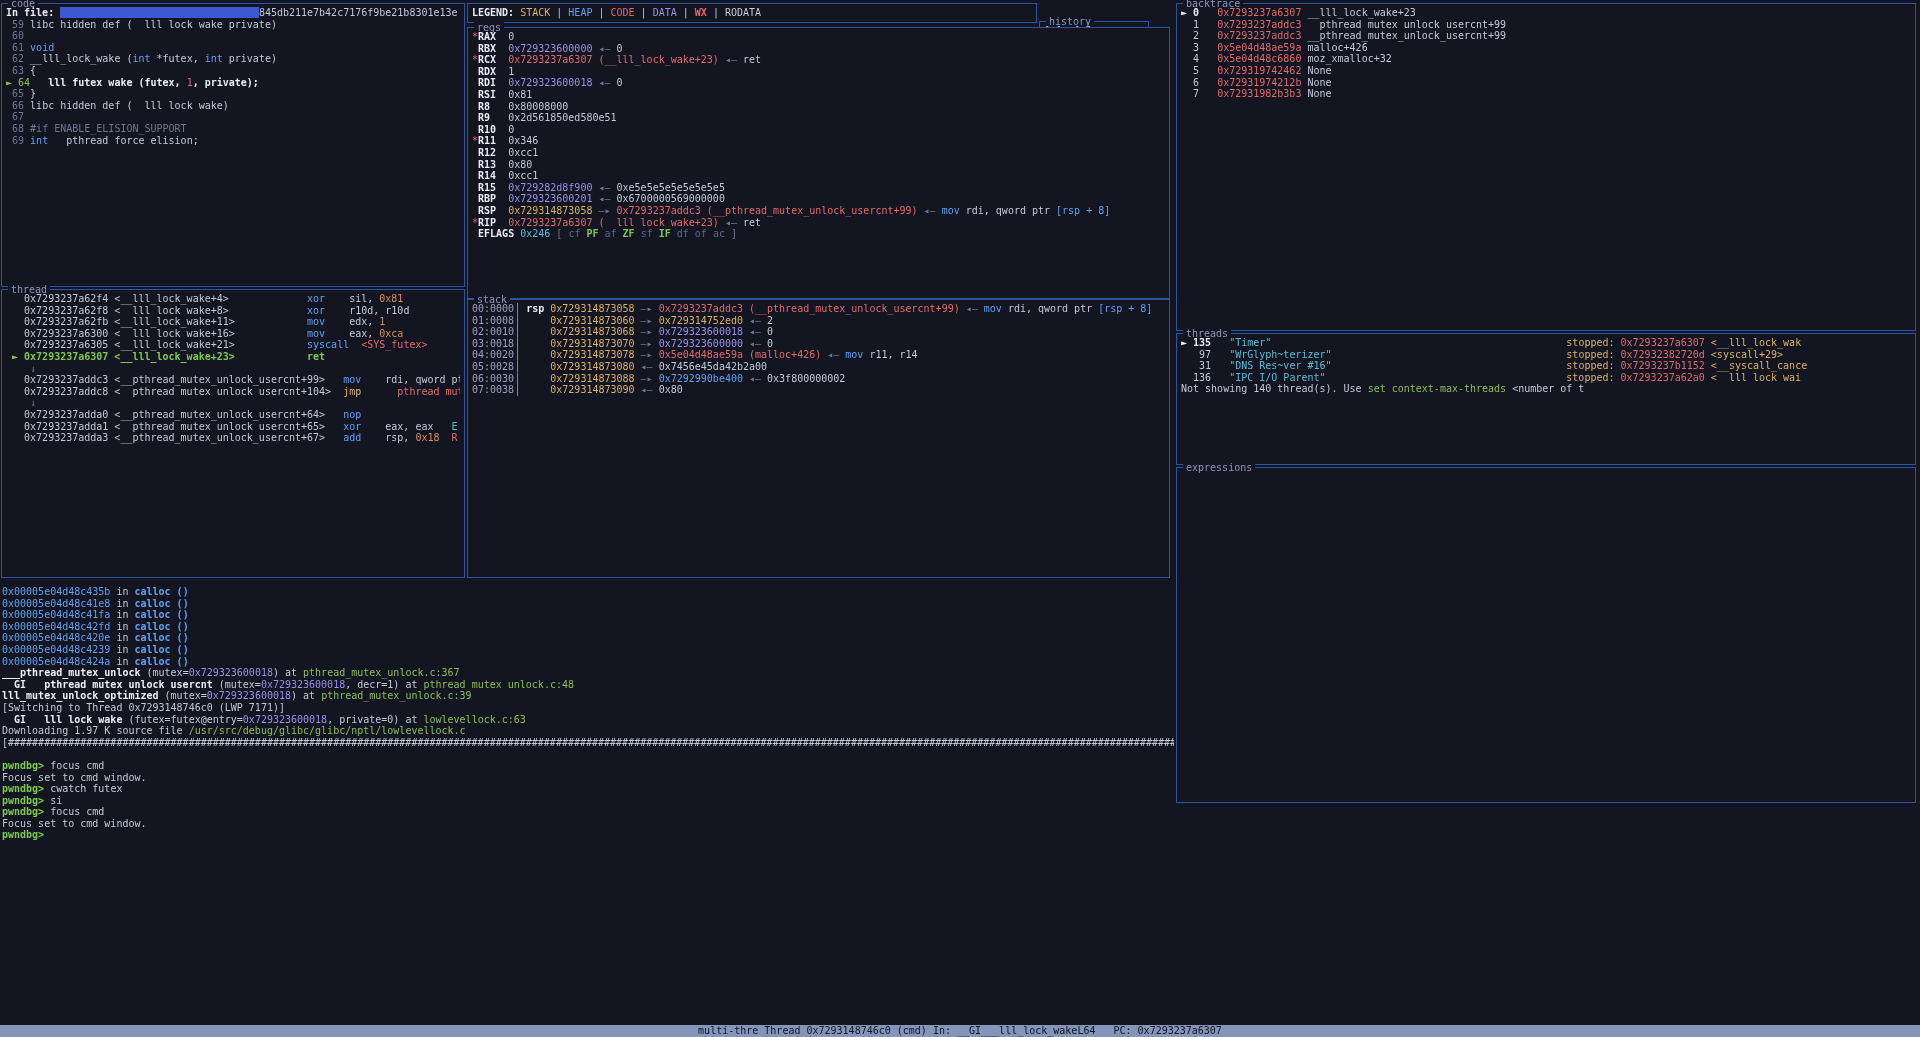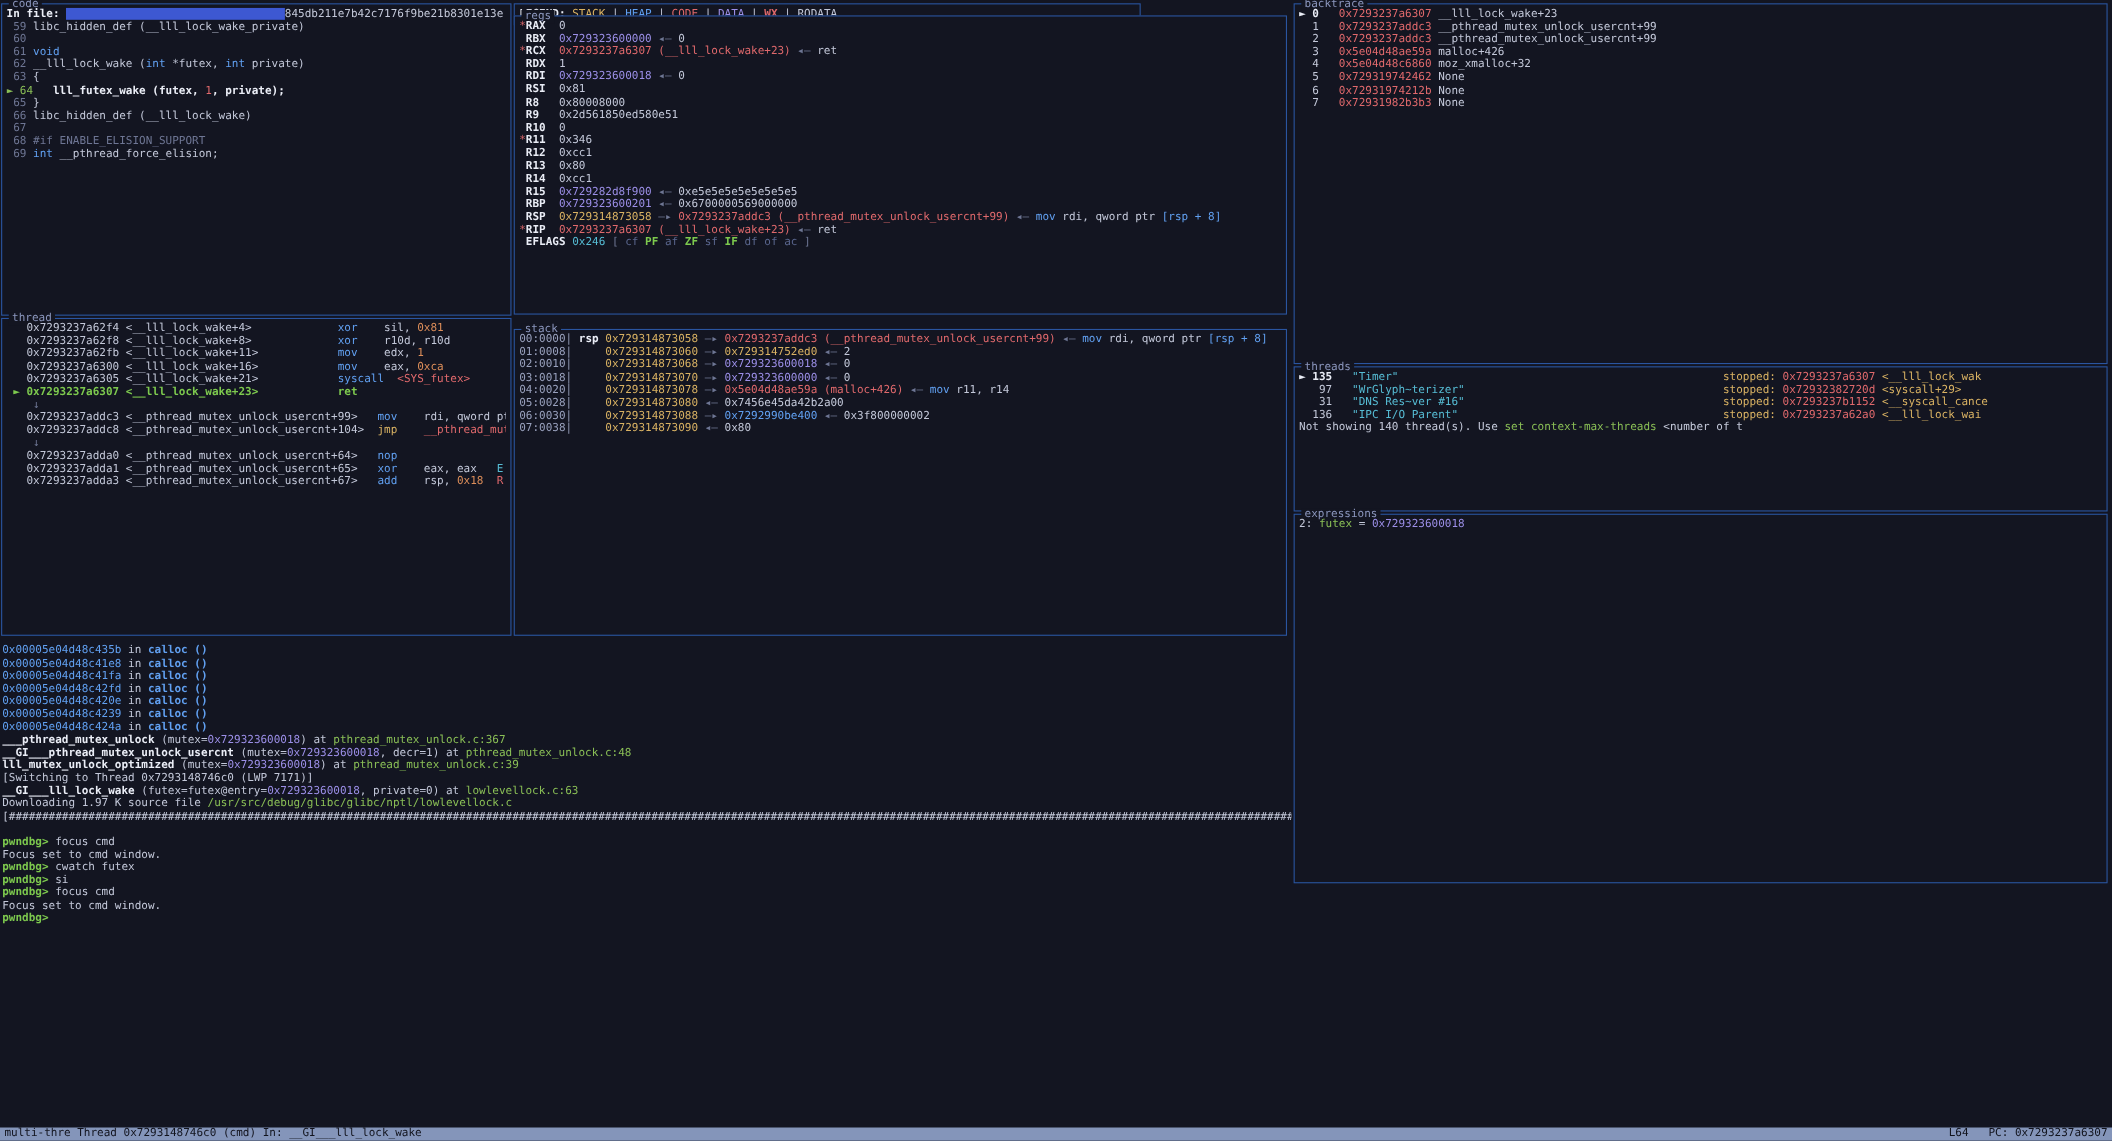--- a/index.html
+++ b/index.html
@@ -26,21 +26,21 @@
   .gn{color:#8abf56}
   .gnb{color:#7dc94e;font-weight:bold}
   .cy{color:#56bcd4}
   .or{color:#dd8e5a}
   .wb{color:#eaedf6;font-weight:bold}
   .dim{color:#5a668e}
   .hl{background:#3d58d2;color:#3d58d2}
   .statusbar {
     position:absolute; left:0; top:1025px; width:1920px; height:12px;
     background:#8495ba; color:#11131d;
-    display:flex; justify-content:space-between; padding:0 4px; white-space:pre;
+    display:flex; justify-content:center; padding:0 4px; white-space:pre;
   }
 </style>
 </head>
 <body>
 
 <div class="panel" style="left:1px;top:3px;width:464px;height:284px">
   <span class="ptitle">code</span>
   <div class="pbody"><div class="tl"><span class="wb">In file: </span><span class="hl">                                 </span><span>845db211e7b42c7176f9be21b8301e13e</span></div><div class="tl"><span class="gy"> 59 </span><span>libc_hidden_def (__lll_lock_wake_private)</span></div><div class="tl"><span class="gy"> 60</span></div><div class="tl"><span class="gy"> 61 </span><span class="bl">void</span></div><div class="tl"><span class="gy"> 62 </span><span>__lll_lock_wake (</span><span class="bl">int</span><span> *futex, </span><span class="bl">int</span><span> private)</span></div><div class="tl"><span class="gy"> 63 </span><span>{</span></div><div class="tl"><span class="gn">► </span><span class="gn">64 </span><span class="wb">  lll_futex_wake (futex, </span><span class="rd">1</span><span class="wb">, private);</span></div><div class="tl"><span class="gy"> 65 </span><span>}</span></div><div class="tl"><span class="gy"> 66 </span><span>libc_hidden_def (__lll_lock_wake)</span></div><div class="tl"><span class="gy"> 67</span></div><div class="tl"><span class="gy"> 68 </span><span class="gy">#if ENABLE_ELISION_SUPPORT</span></div><div class="tl"><span class="gy"> 69 </span><span class="bl">int</span><span> __pthread_force_elision;</span></div></div>
 </div>
 
@@ -51,21 +51,21 @@
 
 <div class="panel" style="left:467px;top:3px;width:570px;height:20px">
   <div class="pbody"><div class="tl"><span class="wb">LEGEND: </span><span class="yl">STACK</span><span> | </span><span class="bl">HEAP</span><span> | </span><span class="rd">CODE</span><span> | </span><span class="pu">DATA</span><span> | </span><span class="rdb">WX</span><span> | </span><span>RODATA</span></div></div>
 </div>
 
 <div class="panel" style="left:1039px;top:21px;width:110px;height:20px">
   <span class="ptitle">history</span>
   <div class="pbody"><div class="tl"><span>[←]  [→]</span></div></div>
 </div>
 
-<div class="panel" style="left:467px;top:14px;width:703px;height:272px">
+<div class="panel" style="left:467px;top:27px;width:703px;height:272px">
   <span class="ptitle">regs</span>
   <div class="pbody"><div class="tl"><span class="rd">*</span><span class="wb">RAX</span><span>  0</span></div><div class="tl"><span> </span><span class="wb">RBX</span><span>  </span><span class="pu">0x729323600000</span><span class="gy"> ◂— </span><span>0</span></div><div class="tl"><span class="rd">*</span><span class="wb">RCX</span><span>  </span><span class="rd">0x7293237a6307 (__lll_lock_wake+23)</span><span class="gy"> ◂— </span><span>ret</span></div><div class="tl"><span> </span><span class="wb">RDX</span><span>  1</span></div><div class="tl"><span> </span><span class="wb">RDI</span><span>  </span><span class="pu">0x729323600018</span><span class="gy"> ◂— </span><span>0</span></div><div class="tl"><span> </span><span class="wb">RSI</span><span>  0x81</span></div><div class="tl"><span> </span><span class="wb">R8</span><span>   0x80008000</span></div><div class="tl"><span> </span><span class="wb">R9</span><span>   0x2d561850ed580e51</span></div><div class="tl"><span> </span><span class="wb">R10</span><span>  0</span></div><div class="tl"><span class="rd">*</span><span class="wb">R11</span><span>  0x346</span></div><div class="tl"><span> </span><span class="wb">R12</span><span>  0xcc1</span></div><div class="tl"><span> </span><span class="wb">R13</span><span>  0x80</span></div><div class="tl"><span> </span><span class="wb">R14</span><span>  0xcc1</span></div><div class="tl"><span> </span><span class="wb">R15</span><span>  </span><span class="pu">0x729282d8f900</span><span class="gy"> ◂— </span><span>0xe5e5e5e5e5e5e5e5</span></div><div class="tl"><span> </span><span class="wb">RBP</span><span>  </span><span class="pu">0x729323600201</span><span class="gy"> ◂— </span><span>0x6700000569000000</span></div><div class="tl"><span> </span><span class="wb">RSP</span><span>  </span><span class="yl">0x729314873058</span><span class="gy"> —▸ </span><span class="rd">0x7293237addc3 (__pthread_mutex_unlock_usercnt+99)</span><span class="gy"> ◂— </span><span class="bl">mov</span><span> rdi, qword ptr </span><span class="bl">[rsp + 8]</span></div><div class="tl"><span class="rd">*</span><span class="wb">RIP</span><span>  </span><span class="rd">0x7293237a6307 (__lll_lock_wake+23)</span><span class="gy"> ◂— </span><span>ret</span></div><div class="tl"><span> </span><span class="wb">EFLAGS</span><span> </span><span class="cy">0x246</span><span> </span><span class="gy">[ </span><span class="dim">cf </span><span class="gnb">PF </span><span class="dim">af </span><span class="gnb">ZF </span><span class="dim">sf </span><span class="gnb">IF </span><span class="dim">df </span><span class="dim">of </span><span class="dim">ac</span><span class="gy"> ]</span></div></div>
 </div>
 
 <div class="panel" style="left:467px;top:299px;width:703px;height:279px">
   <span class="ptitle">stack</span>
   <div class="pbody"><div class="tl"><span class="sl">00:0000│ </span><span class="wb">rsp </span><span class="yl">0x729314873058</span><span class="gy"> —▸ </span><span class="rd">0x7293237addc3 (__pthread_mutex_unlock_usercnt+99)</span><span class="gy"> ◂— </span><span class="bl">mov</span><span> rdi, qword ptr </span><span class="bl">[rsp + 8]</span></div><div class="tl"><span class="sl">01:0008│     </span><span class="yl">0x729314873060</span><span class="gy"> —▸ </span><span class="yl">0x729314752ed0</span><span class="gy"> ◂— </span><span>2</span></div><div class="tl"><span class="sl">02:0010│     </span><span class="yl">0x729314873068</span><span class="gy"> —▸ </span><span class="pu">0x729323600018</span><span class="gy"> ◂— </span><span>0</span></div><div class="tl"><span class="sl">03:0018│     </span><span class="yl">0x729314873070</span><span class="gy"> —▸ </span><span class="pu">0x729323600000</span><span class="gy"> ◂— </span><span>0</span></div><div class="tl"><span class="sl">04:0020│     </span><span class="yl">0x729314873078</span><span class="gy"> —▸ </span><span class="rd">0x5e04d48ae59a (malloc+426)</span><span class="gy"> ◂— </span><span class="bl">mov</span><span> r11, r14</span></div><div class="tl"><span class="sl">05:0028│     </span><span class="yl">0x729314873080</span><span class="gy"> ◂— </span><span>0x7456e45da42b2a00</span></div><div class="tl"><span class="sl">06:0030│     </span><span class="yl">0x729314873088</span><span class="gy"> —▸ </span><span class="bl">0x7292990be400</span><span class="gy"> ◂— </span><span>0x3f800000002</span></div><div class="tl"><span class="sl">07:0038│     </span><span class="yl">0x729314873090</span><span class="gy"> ◂— </span><span>0x80</span></div></div>
 </div>
 
 <div class="panel" style="left:1176px;top:3px;width:740px;height:328px">
@@ -73,21 +73,21 @@
   <div class="pbody"><div class="tl"><span class="wb">► 0   </span><span class="rd">0x7293237a6307</span><span> __lll_lock_wake+23</span></div><div class="tl"><span>  1   </span><span class="rd">0x7293237addc3</span><span> __pthread_mutex_unlock_usercnt+99</span></div><div class="tl"><span>  2   </span><span class="rd">0x7293237addc3</span><span> __pthread_mutex_unlock_usercnt+99</span></div><div class="tl"><span>  3   </span><span class="rd">0x5e04d48ae59a</span><span> malloc+426</span></div><div class="tl"><span>  4   </span><span class="rd">0x5e04d48c6860</span><span> moz_xmalloc+32</span></div><div class="tl"><span>  5   </span><span class="rd">0x729319742462</span><span> None</span></div><div class="tl"><span>  6   </span><span class="rd">0x72931974212b</span><span> None</span></div><div class="tl"><span>  7   </span><span class="rd">0x72931982b3b3</span><span> None</span></div></div>
 </div>
 
 <div class="panel" style="left:1176px;top:333px;width:740px;height:132px">
   <span class="ptitle">threads</span>
   <div class="pbody"><div class="tl"><span class="wb">► 135   </span><span class="cy">"Timer"</span><span>                                                 </span><span class="yl">stopped: </span><span class="rd">0x7293237a6307</span><span class="yl"> &lt;__lll_lock_wak</span></div><div class="tl"><span>   97   </span><span class="cy">"WrGlyph~terizer"</span><span>                                       </span><span class="yl">stopped: </span><span class="rd">0x72932382720d</span><span class="yl"> &lt;syscall+29&gt;</span></div><div class="tl"><span>   31   </span><span class="cy">"DNS Res~ver #16"</span><span>                                       </span><span class="yl">stopped: </span><span class="rd">0x7293237b1152</span><span class="yl"> &lt;__syscall_cance</span></div><div class="tl"><span>  136   </span><span class="cy">"IPC I/O Parent"</span><span>                                        </span><span class="yl">stopped: </span><span class="rd">0x7293237a62a0</span><span class="yl"> &lt;__lll_lock_wai</span></div><div class="tl"><span>Not showing </span><span>140</span><span> thread(s). Use </span><span class="gn">set context-max-threads</span><span> &lt;number of t</span></div></div>
 </div>
 
 <div class="panel" style="left:1176px;top:467px;width:740px;height:336px">
   <span class="ptitle">expressions</span>
-  <div class="pbody"><div class="tl"><span>2: </span><span class="gn">futex</span><span> = </span><span class="pu">0x729323600018</span></div></div>
+  <div class="pbody"></div>
 </div>
 
 <div style="position:absolute;left:2px;top:580px;width:1172px;height:442px;overflow:hidden;padding-top:6px;white-space:pre"><div class="tl"><span class="bl">0x00005e04d48c435b</span><span> in </span><span class="blb">calloc ()</span></div><div class="tl"><span class="bl">0x00005e04d48c41e8</span><span> in </span><span class="blb">calloc ()</span></div><div class="tl"><span class="bl">0x00005e04d48c41fa</span><span> in </span><span class="blb">calloc ()</span></div><div class="tl"><span class="bl">0x00005e04d48c42fd</span><span> in </span><span class="blb">calloc ()</span></div><div class="tl"><span class="bl">0x00005e04d48c420e</span><span> in </span><span class="blb">calloc ()</span></div><div class="tl"><span class="bl">0x00005e04d48c4239</span><span> in </span><span class="blb">calloc ()</span></div><div class="tl"><span class="bl">0x00005e04d48c424a</span><span> in </span><span class="blb">calloc ()</span></div><div class="tl"><span class="wb">___pthread_mutex_unlock</span><span> (mutex=</span><span class="pu">0x729323600018</span><span>) at </span><span class="gn">pthread_mutex_unlock.c:367</span></div><div class="tl"><span class="wb">__GI___pthread_mutex_unlock_usercnt</span><span> (mutex=</span><span class="pu">0x729323600018</span><span>, decr=1) at </span><span class="gn">pthread_mutex_unlock.c:48</span></div><div class="tl"><span class="wb">lll_mutex_unlock_optimized</span><span> (mutex=</span><span class="pu">0x729323600018</span><span>) at </span><span class="gn">pthread_mutex_unlock.c:39</span></div><div class="tl"><span>[Switching to Thread 0x7293148746c0 (LWP 7171)]</span></div><div class="tl"><span class="wb">__GI___lll_lock_wake</span><span> (futex=futex@entry=</span><span class="pu">0x729323600018</span><span>, private=0) at </span><span class="gn">lowlevellock.c:63</span></div><div class="tl"><span>Downloading 1.97 K source file </span><span class="gn">/usr/src/debug/glibc/glibc/nptl/lowlevellock.c</span></div><div class="tl"><span>[####################################################################################################################################################################################################</span></div><div class="tl"></div><div class="tl"><span class="gnb">pwndbg&gt; </span><span>focus cmd</span></div><div class="tl"><span>Focus set to cmd window.</span></div><div class="tl"><span class="gnb">pwndbg&gt; </span><span>cwatch futex</span></div><div class="tl"><span class="gnb">pwndbg&gt; </span><span>si</span></div><div class="tl"><span class="gnb">pwndbg&gt; </span><span>focus cmd</span></div><div class="tl"><span>Focus set to cmd window.</span></div><div class="tl"><span class="gnb">pwndbg&gt; </span></div></div>
 
 <div class="statusbar">
   <span>multi-thre Thread 0x7293148746c0 (cmd) In: __GI___lll_lock_wake</span>
   <span>L64   PC: 0x7293237a6307</span>
 </div>
 
 </body></html>

